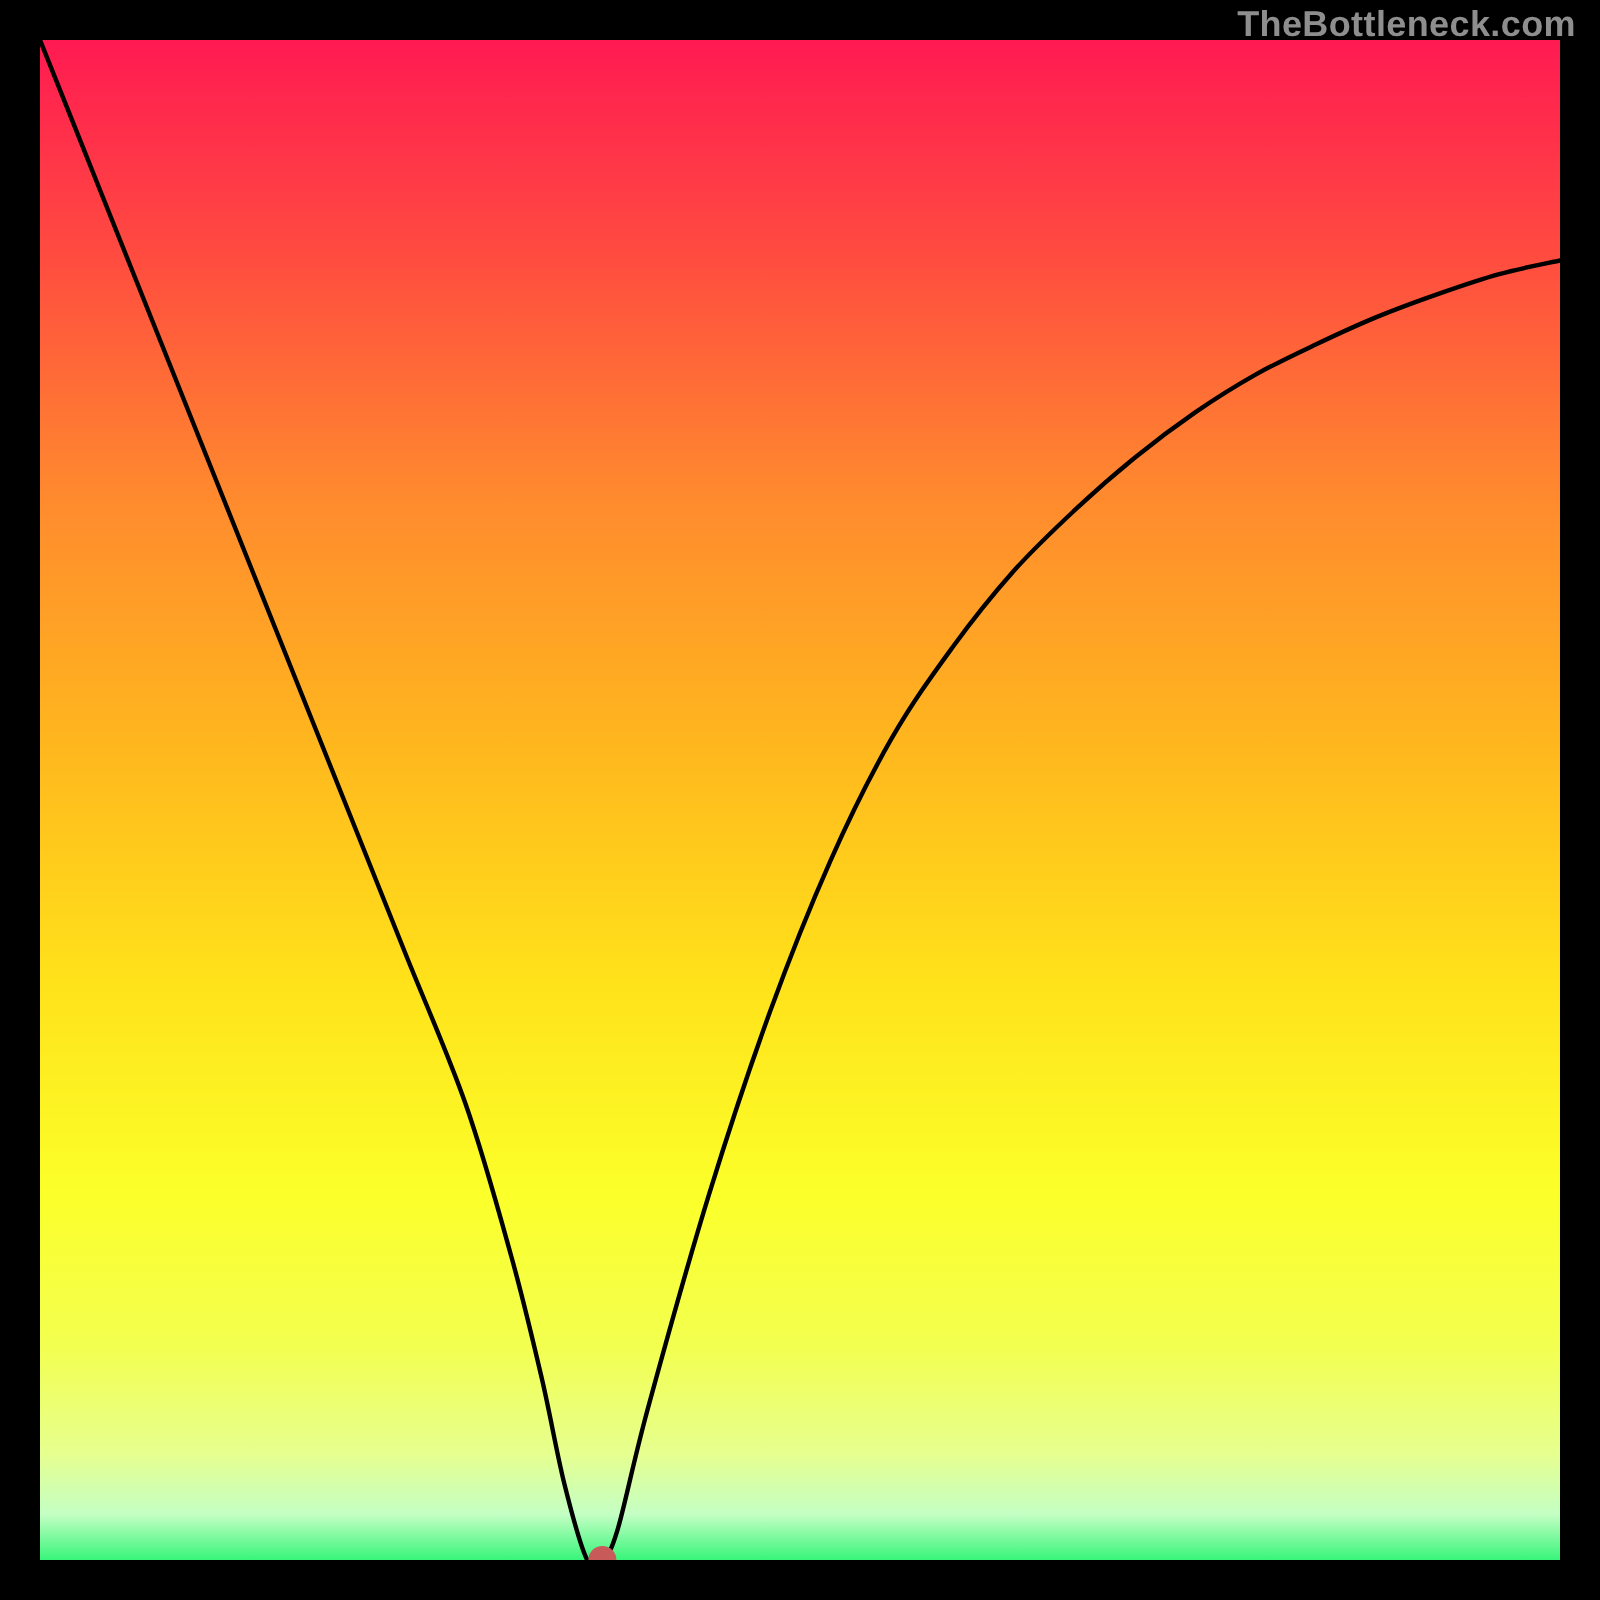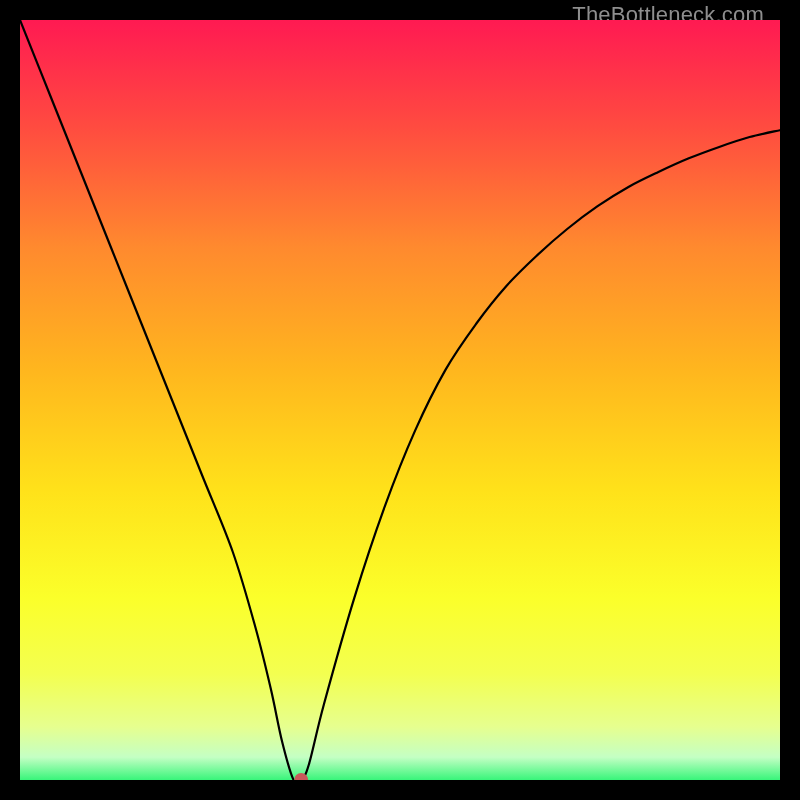--- a/index.html
+++ b/index.html
@@ -12,24 +12,24 @@
   }
   .frame {
     position: relative;
     width: 800px;
     height: 800px;
     background: #000;
   }
   .watermark {
     position: absolute;
     top: 2px;
-    right: 36px;
+    right: 12px;
     font-family: Arial, Helvetica, sans-serif;
-    font-size: 22px;
-    font-weight: 400;
+    font-size: 18px;
+    font-weight: 700;
     color: #8e8e8e;
     letter-spacing: 0.2px;
   }
   .plot-outer {
     position: absolute;
     left: 20px;
     top: 20px;
     width: 760px;
     height: 760px;
     background: #000;

